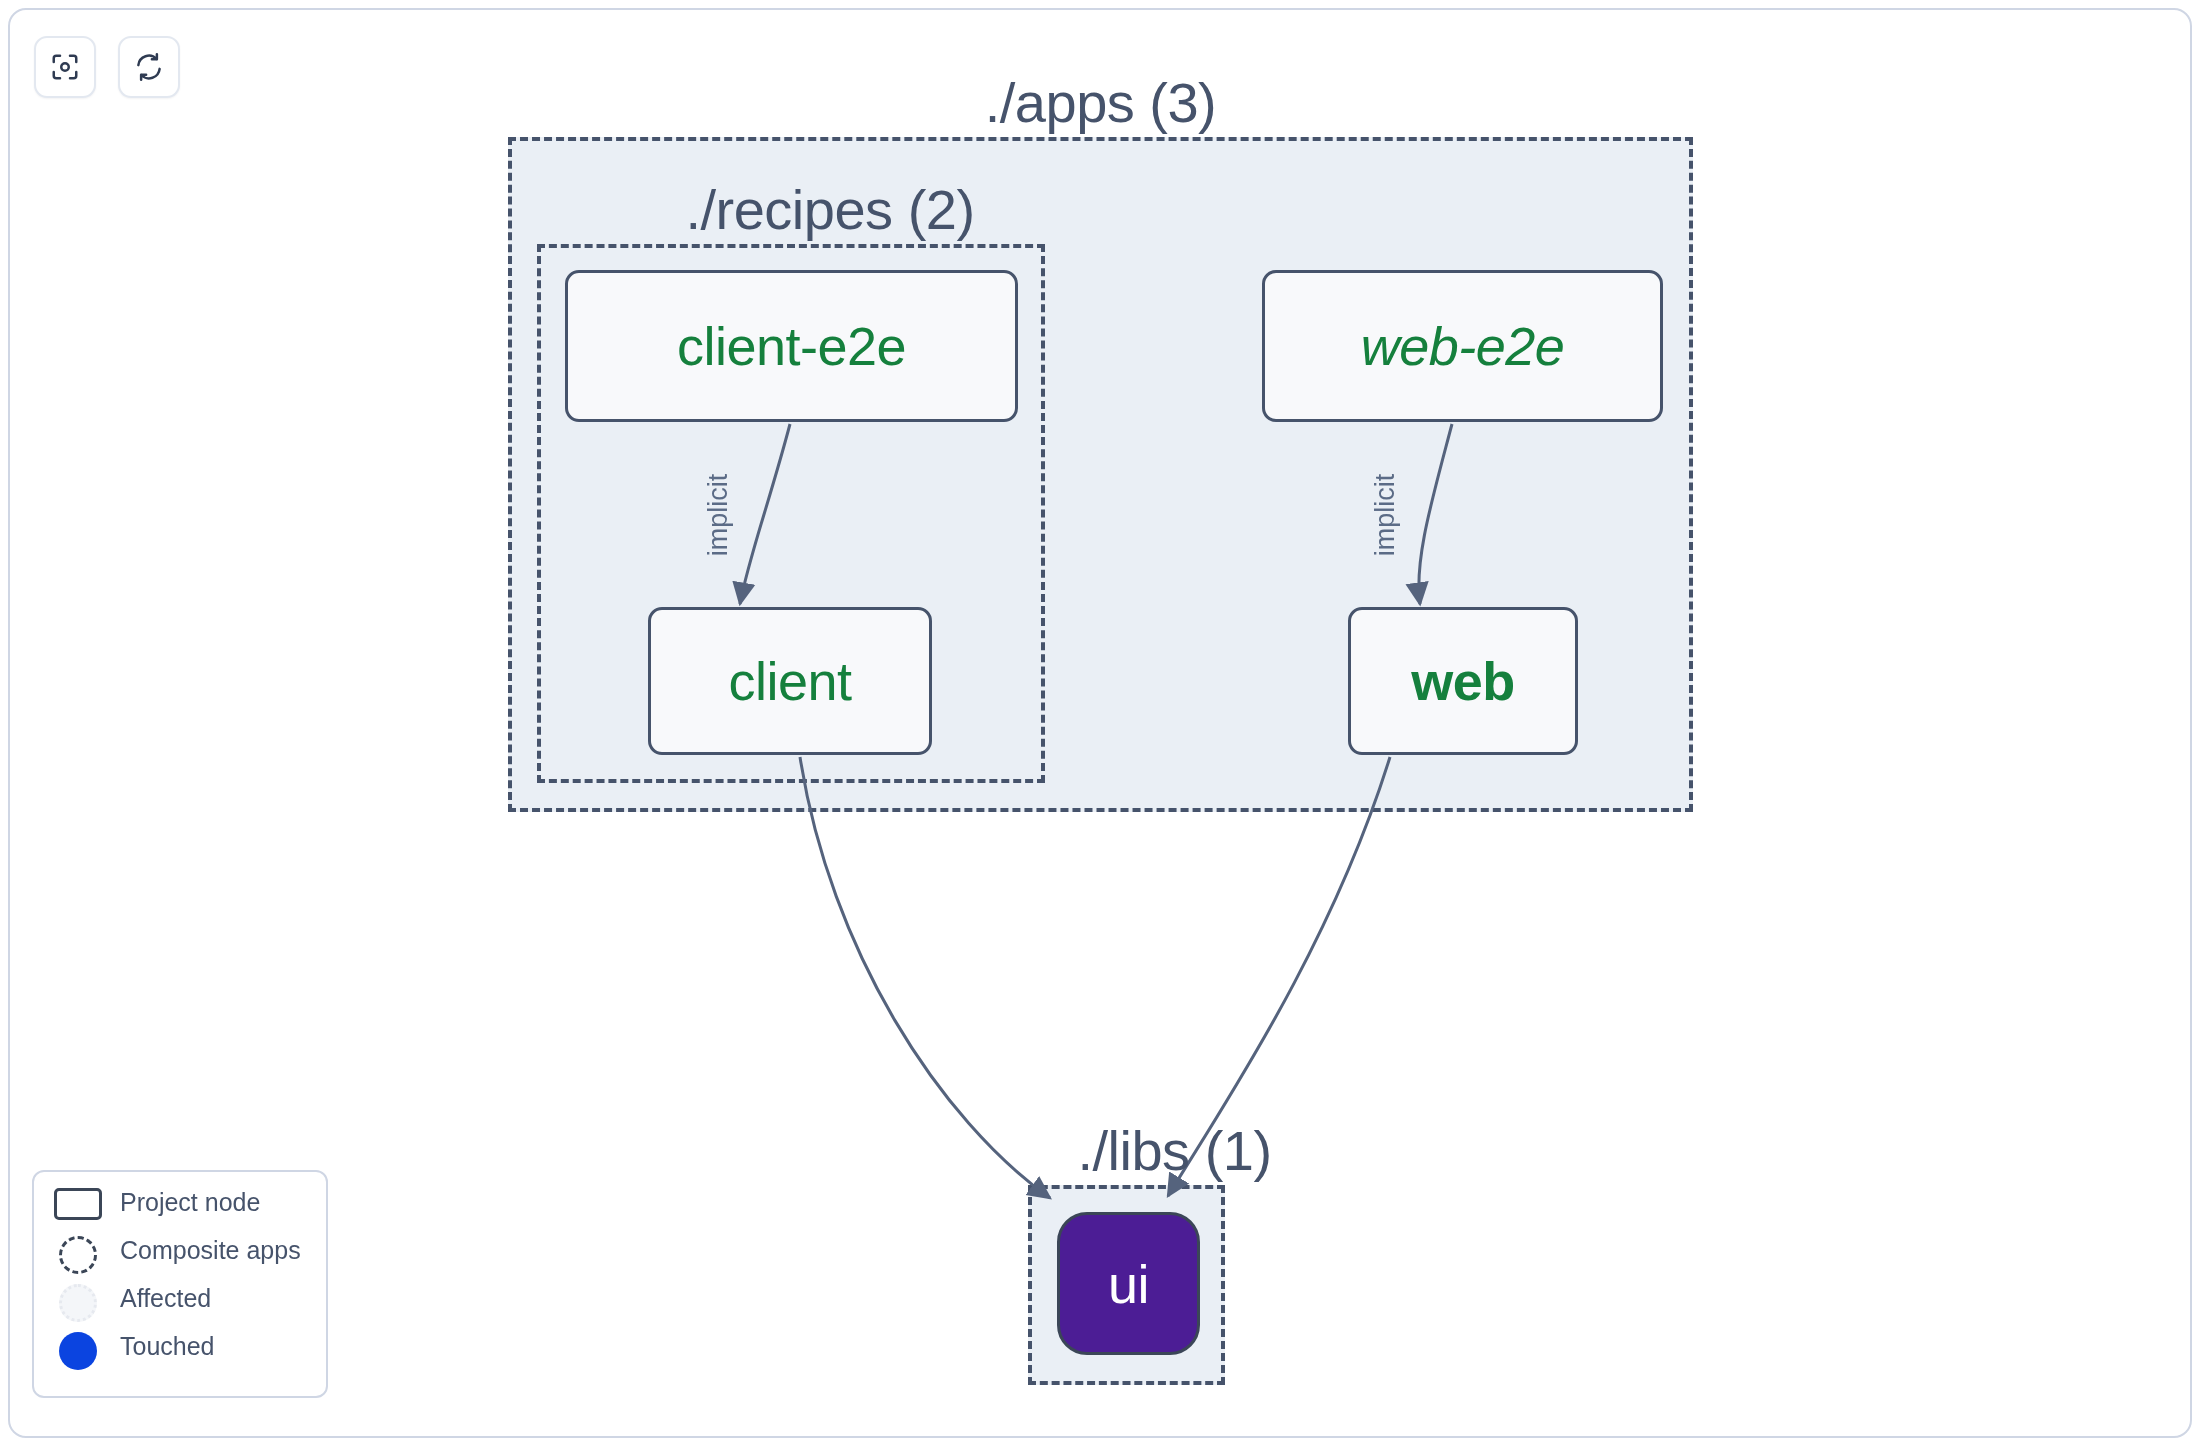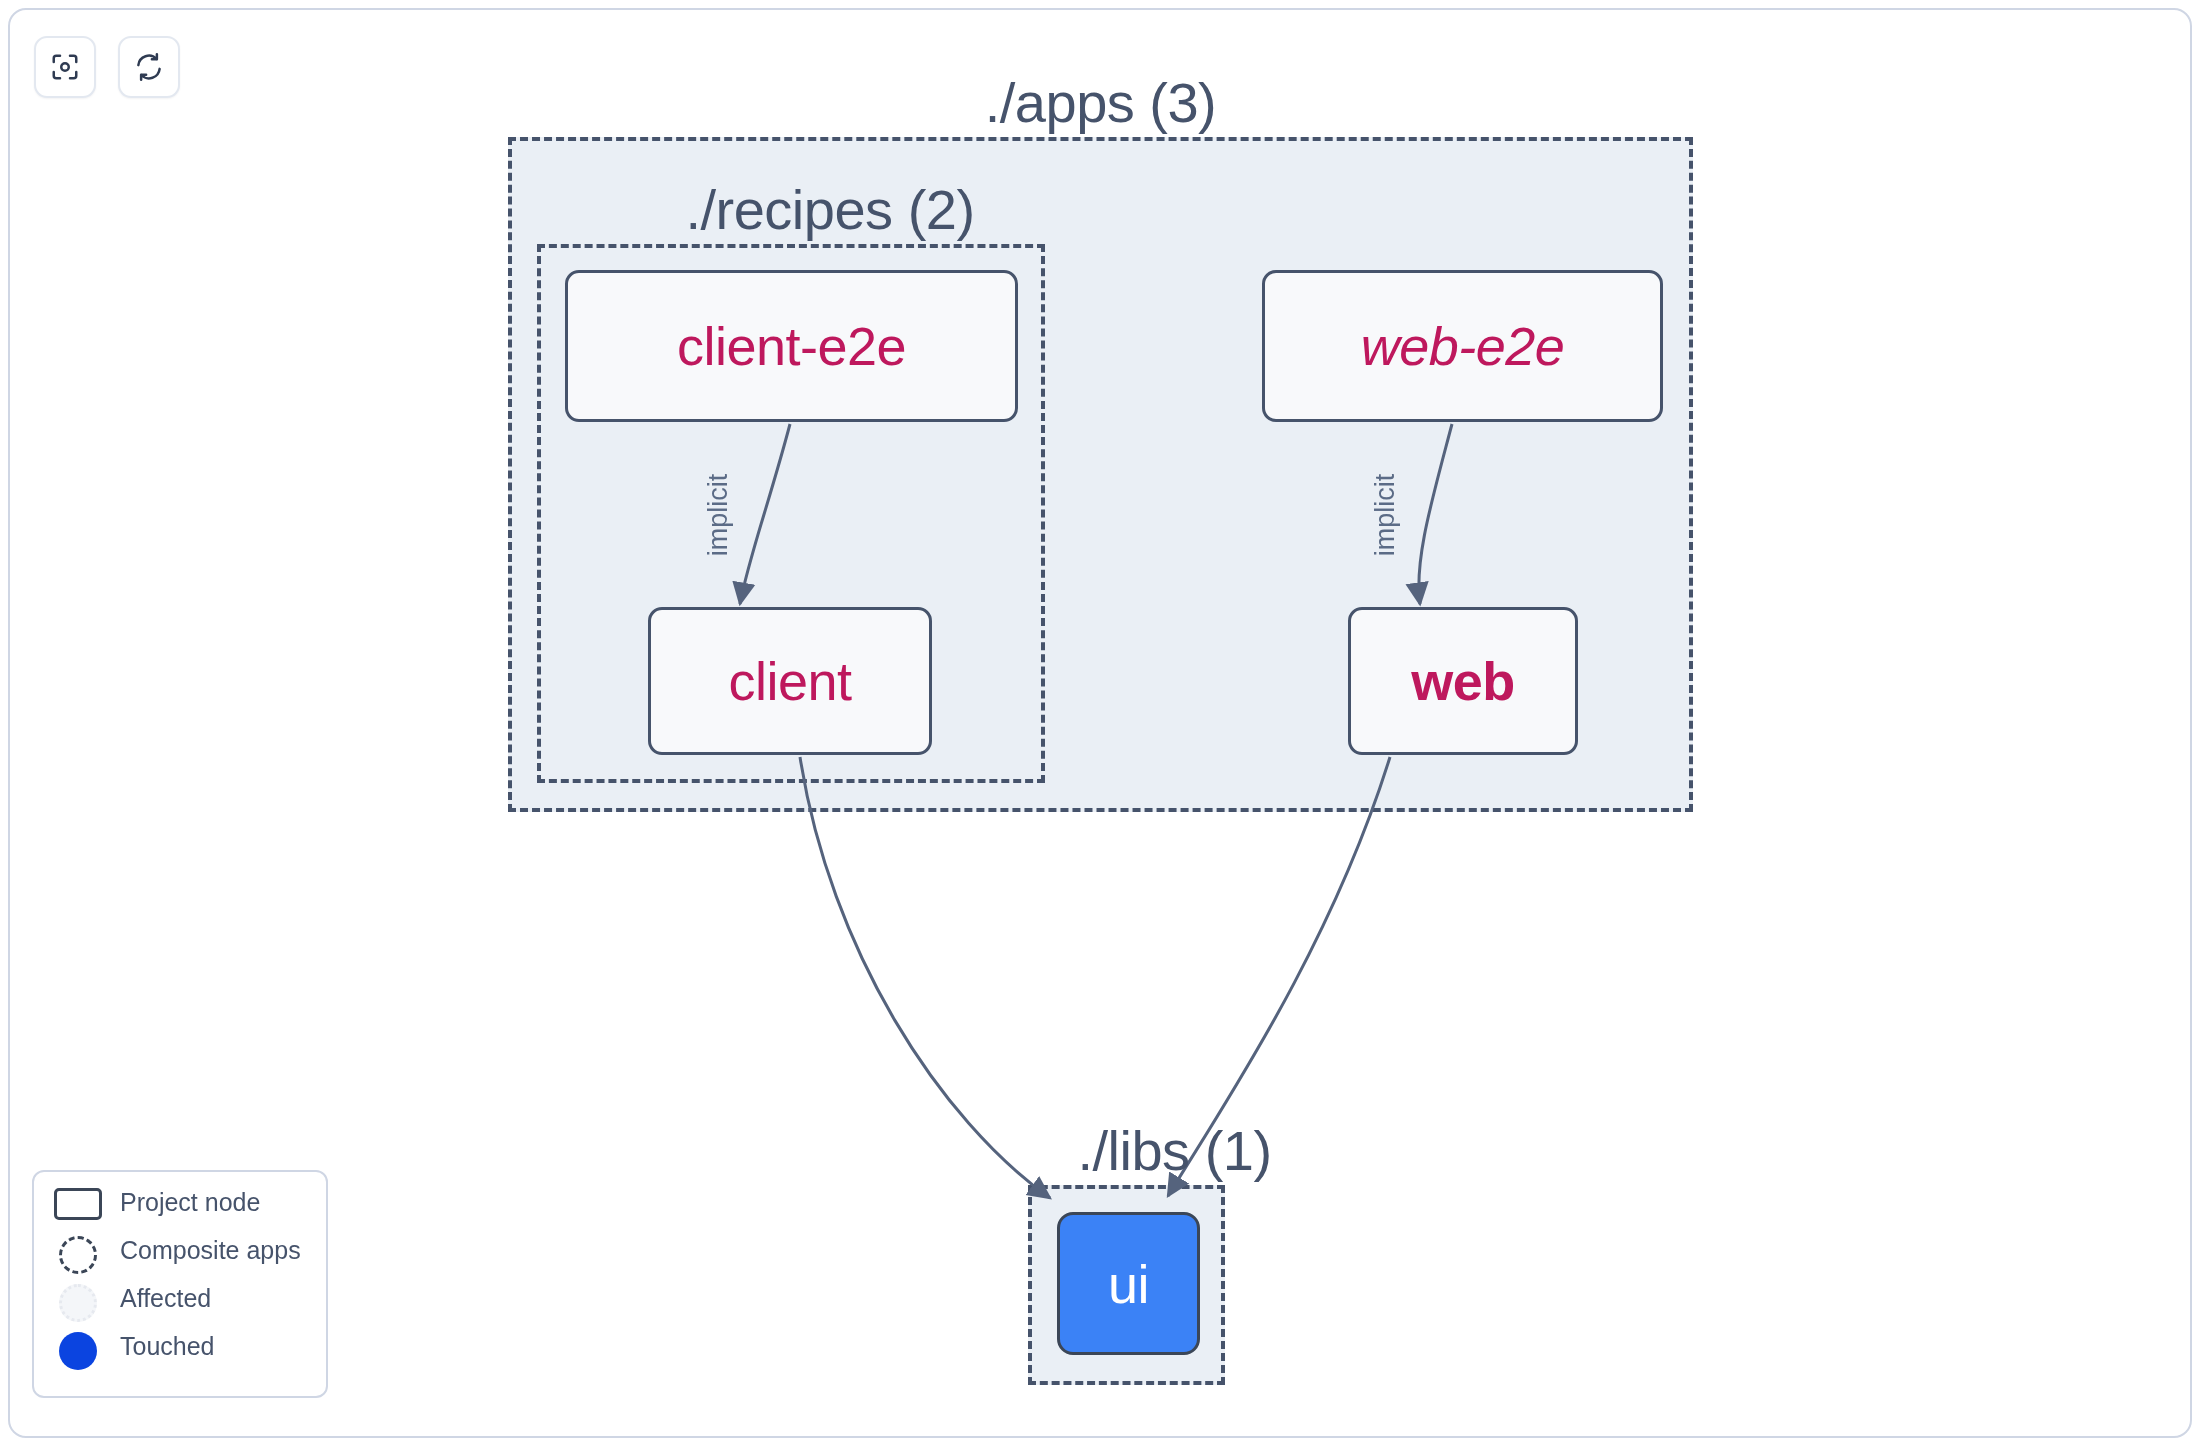--- a/index.html
+++ b/index.html
@@ -81,32 +81,32 @@
 
   
   .node {
     position: absolute;
     display: flex;
     align-items: center;
     justify-content: center;
     border: 3px solid #46536b;
     border-radius: 14px;
     background: #f8f9fb;
-    color: #be185d;
+    color: #15803d;
     font-size: 54px;
     letter-spacing: -0.5px;
     white-space: nowrap;
     cursor: pointer;
     z-index: 25;
   }
   .node.touched {
-    background: #3b82f6;
+    background: #4c1d95;
     border-color: #3b4657;
     color: #ffffff;
-    border-radius: 16px;
+    border-radius: 30px;
   }
 
   
   .edge-label {
     position: absolute;
     color: #5b6b86;
     font-size: 27px;
     white-space: nowrap;
     transform-origin: center center;
     z-index: 35;

